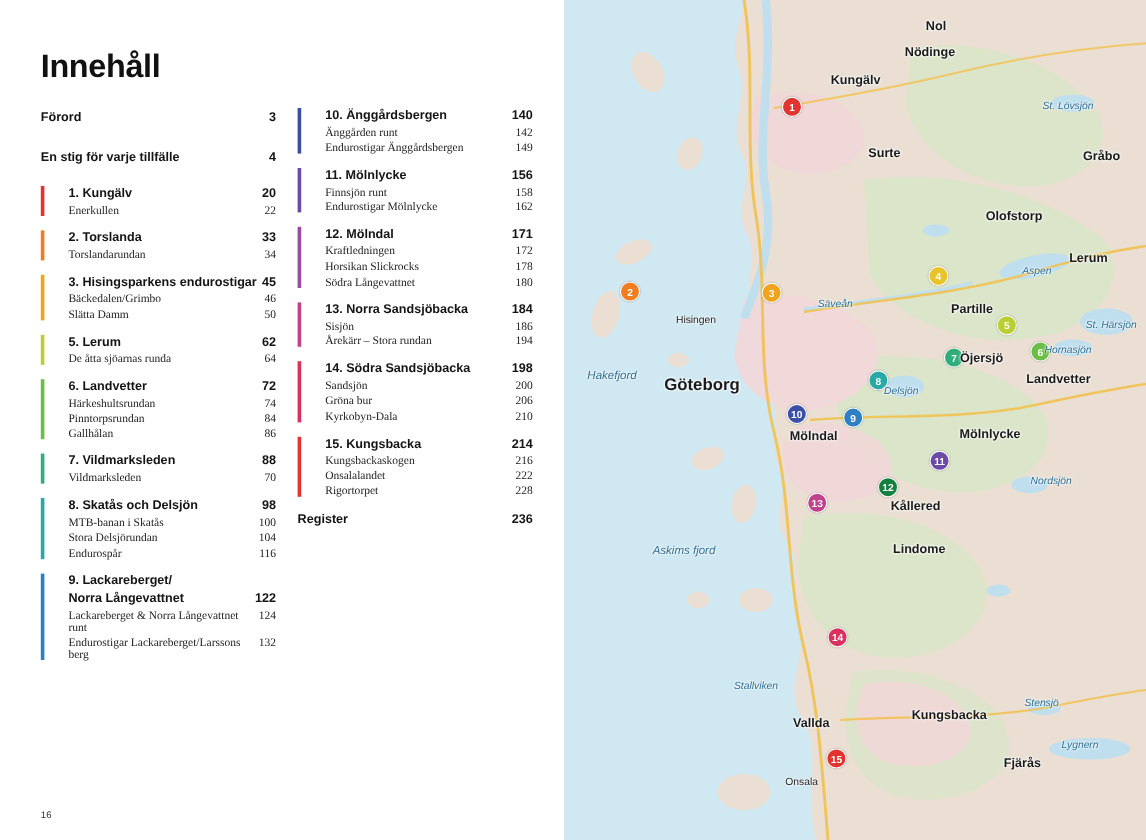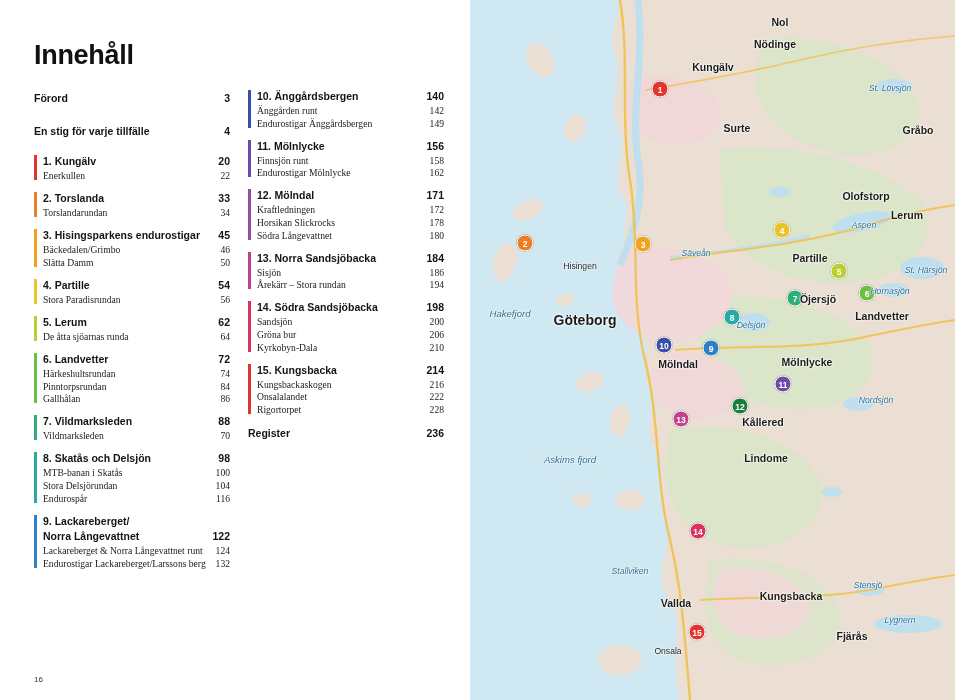--- a/index.html
+++ b/index.html
@@ -70,21 +70,21 @@
     font-size: 9.6px;
     color: #222;
     padding: 1.5px 0;
     justify-content: center;
   }
   .sub .pg { font-size: 9.6px; }
 
   
   .group {
     position: relative;
-    padding-left: 9px;
+    padding-left: 23px;
     margin-bottom: 9px;
   }
   .group .bar {
     position: absolute;
     left: 0; top: 1px; bottom: 2px;
     width: 3px;
     border-radius: 0;
   }
   .group.nobar { padding-left: 0; }
 
@@ -188,31 +188,20 @@
               <span class="label">3. Hisingsparkens endurostigar</span>
               <span class="pg">45</span>
             </div>
             <div class="row sub">
               <span class="label">Bäckedalen/Grimbo</span>
               <span class="pg">46</span>
             </div>
             <div class="row sub">
               <span class="label">Slätta Damm</span>
               <span class="pg">50</span>
-            </div>
-          </div>
-          <div class="group">
-            <div class="bar" style="background: rgb(232, 195, 42);"></div>
-            <div class="row chapter">
-              <span class="label">4. Partille</span>
-              <span class="pg">54</span>
-            </div>
-            <div class="row sub">
-              <span class="label">Stora Paradisrundan</span>
-              <span class="pg">56</span>
             </div>
           </div>
           <div class="group">
             <div class="bar" style="background: rgb(185, 207, 51);"></div>
             <div class="row chapter">
               <span class="label">5. Lerum</span>
               <span class="pg">62</span>
             </div>
             <div class="row sub">
               <span class="label">De åtta sjöarnas runda</span>
@@ -478,27 +467,27 @@
         <div class="pin" style="left: 228px; top: 531px; background: rgb(217, 50, 95);">14</div>
         <div class="pin" style="left: 227px; top: 632px; background: rgb(226, 52, 46);">15</div>
       </div>
     <div id="mlabels">
         <div class="mlabel big" style="left: 115px; top: 320px;">Göteborg</div>
         <div class="mlabel mid" style="left: 310px; top: 22px;">Nol</div>
         <div class="mlabel mid" style="left: 305px; top: 44px;">Nödinge</div>
         <div class="mlabel mid" style="left: 243px; top: 67px;">Kungälv</div>
         <div class="mlabel mid" style="left: 267px; top: 128px;">Surte</div>
         <div class="mlabel mid" style="left: 448px; top: 130px;">Gråbo</div>
-        <div class="mlabel mid" style="left: 396px; top: 180px; margin-top: 16px;">Olofstorp</div>
+        <div class="mlabel mid" style="left: 375px; top: 180px;">Olofstorp</div>
         <div class="mlabel mid" style="left: 437px; top: 215px;">Lerum</div>
         <div class="mlabel mid" style="left: 340px; top: 258px;">Partille</div>
         <div class="mlabel mid" style="left: 348px; top: 299px;">Öjersjö</div>
         <div class="mlabel mid" style="left: 412px; top: 316px;">Landvetter</div>
         <div class="mlabel mid" style="left: 208px; top: 364px;">Mölndal</div>
-        <div class="mlabel mid" style="left: 337px; top: 362px;">Mölnlycke</div>
+        <div class="mlabel mid" style="left: 355px; top: 362px;">Mölnlycke</div>
         <div class="mlabel mid" style="left: 293px; top: 422px;">Kållered</div>
         <div class="mlabel mid" style="left: 296px; top: 458px;">Lindome</div>
         <div class="mlabel mid" style="left: 321px; top: 596px;">Kungsbacka</div>
         <div class="mlabel mid" style="left: 206px; top: 603px;">Vallda</div>
         <div class="mlabel mid" style="left: 382px; top: 636px;">Fjärås</div>
         <div class="mlabel sm" style="left: 110px; top: 266px;">Hisingen</div>
         <div class="mlabel sm" style="left: 198px; top: 651px;">Onsala</div>
         <div class="mlabel water" style="left: 226px; top: 253px;">Säveån</div>
         <div class="mlabel water" style="left: 394px; top: 225px;">Aspen</div>
         <div class="mlabel water" style="left: 456px; top: 270px;">St. Härsjön</div>

